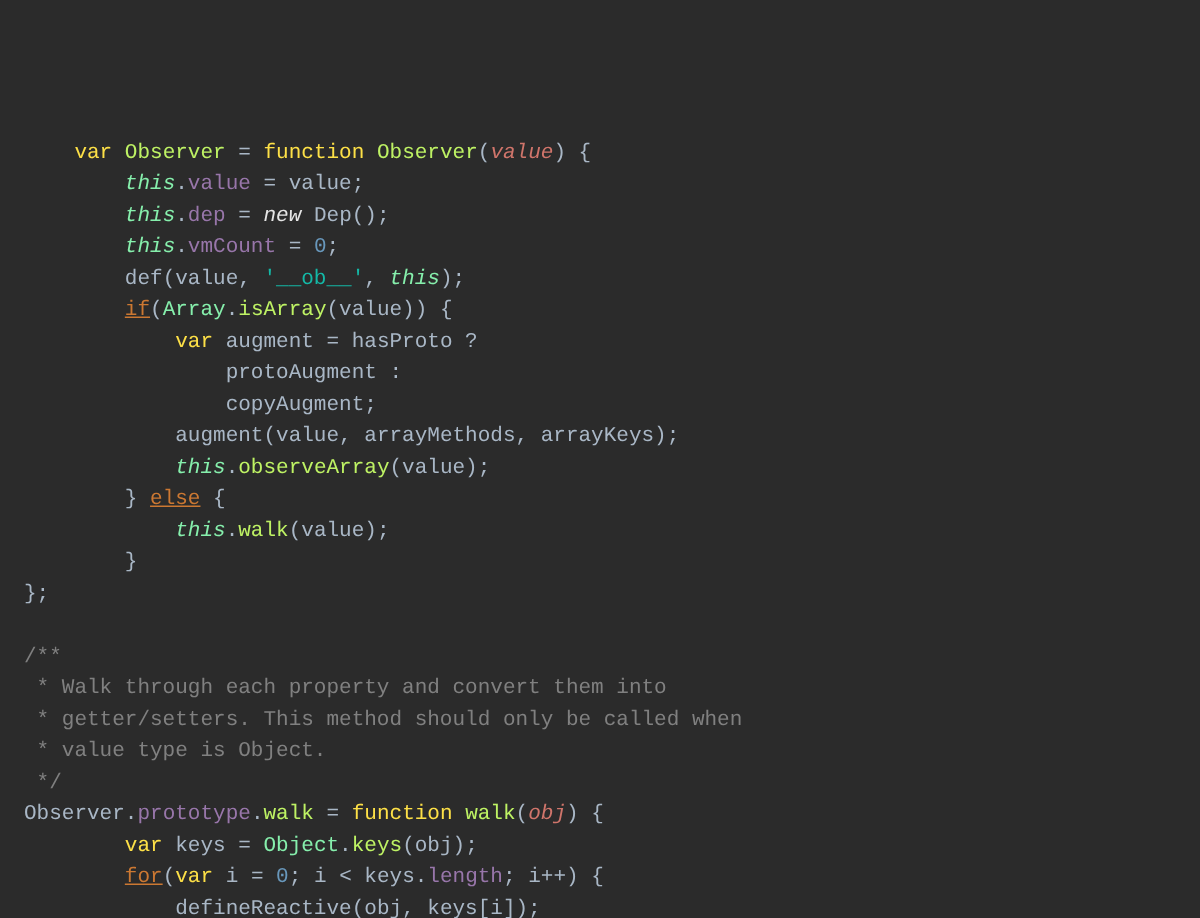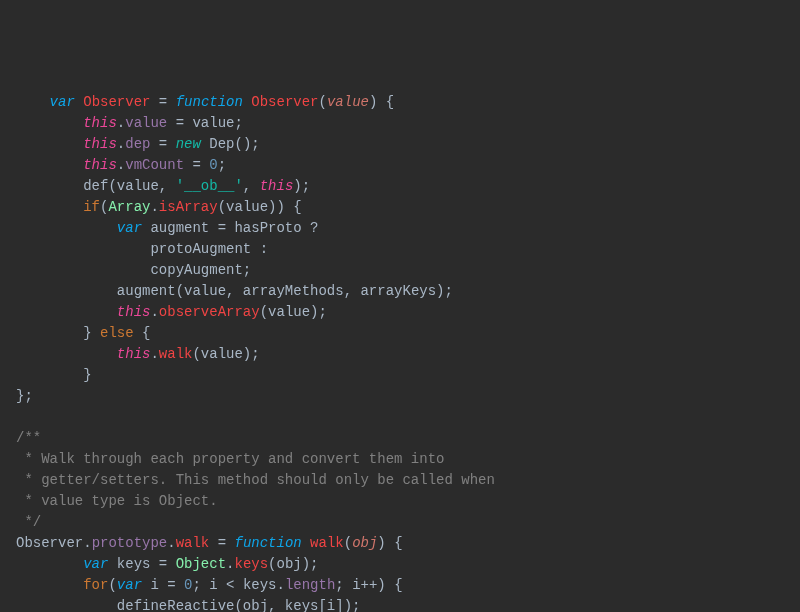--- a/index.html
+++ b/index.html
@@ -9,30 +9,30 @@
       font-size: 14px;
       line-height: 1.5;
       color: #a9b7c6;
       padding: 8px 16px;
       white-space: pre;
       overflow: hidden;
       width: 800px;
       height: 612px;
     }
     .code-line { display: block; }
-    .keyword { color: #0ea5e9; font-style: italic; }
-    .keyword-plain { color: #cc7832; }
-    .func-name { color: #ef4444; }
+    .keyword { color: #fde047; }
+    .keyword-plain { color: #cc7832; text-decoration: underline; }
+    .func-name { color: #bef264; }
     .param { color: #d0756b; font-style: italic; }
-    .this-kw { color: #ec4899; font-style: italic; }
+    .this-kw { color: #86efac; font-style: italic; }
     .prop { color: #9876aa; }
     .number { color: #6897bb; }
     .string { color: #14b8a6; }
     .comment { color: #808080; }
-    .new-kw { color: #14b8a6; font-style: italic; }
+    .new-kw { color: #e5e5e5; font-style: italic; }
     .global { color: #86efac; }
     .punct { color: #a9b7c6; }
   </style>
 </head>
 <body>
 
 
 
 <div id="code-container"><div class="code-line"><span>    </span><span class="keyword">var</span><span class="punct"> </span><span class="func-name">Observer</span><span class="punct"> = </span><span class="keyword">function</span><span class="punct"> </span><span class="func-name">Observer</span><span class="punct">(</span><span class="param">value</span><span class="punct">) {</span></div><div class="code-line"><span>        </span><span class="this-kw">this</span><span class="punct">.</span><span class="prop">value</span><span class="punct"> = value;</span></div><div class="code-line"><span>        </span><span class="this-kw">this</span><span class="punct">.</span><span class="prop">dep</span><span class="punct"> = </span><span class="new-kw">new</span><span class="punct"> Dep();</span></div><div class="code-line"><span>        </span><span class="this-kw">this</span><span class="punct">.</span><span class="prop">vmCount</span><span class="punct"> = </span><span class="number">0</span><span class="punct">;</span></div><div class="code-line"><span>        </span><span class="punct">def(value, </span><span class="string">'__ob__'</span><span class="punct">, </span><span class="this-kw">this</span><span class="punct">);</span></div><div class="code-line"><span>        </span><span class="keyword-plain">if</span><span class="punct">(</span><span class="global">Array</span><span class="punct">.</span><span class="func-name">isArray</span><span class="punct">(value)) {</span></div><div class="code-line"><span>            </span><span class="keyword">var</span><span class="punct"> augment = hasProto ?</span></div><div class="code-line"><span>                </span><span class="punct">protoAugment :</span></div><div class="code-line"><span>                </span><span class="punct">copyAugment;</span></div><div class="code-line"><span>            </span><span class="punct">augment(value, arrayMethods, arrayKeys);</span></div><div class="code-line"><span>            </span><span class="this-kw">this</span><span class="punct">.</span><span class="func-name">observeArray</span><span class="punct">(value);</span></div><div class="code-line"><span>        </span><span class="punct">} </span><span class="keyword-plain">else</span><span class="punct"> {</span></div><div class="code-line"><span>            </span><span class="this-kw">this</span><span class="punct">.</span><span class="func-name">walk</span><span class="punct">(value);</span></div><div class="code-line"><span>        </span><span class="punct">}</span></div><div class="code-line"><span class="punct">};</span></div><div class="code-line">&nbsp;</div><div class="code-line"><span class="comment">/**</span></div><div class="code-line"><span class="comment"> * Walk through each property and convert them into</span></div><div class="code-line"><span class="comment"> * getter/setters. This method should only be called when</span></div><div class="code-line"><span class="comment"> * value type is Object.</span></div><div class="code-line"><span class="comment"> */</span></div><div class="code-line"><span class="punct">Observer.</span><span class="prop">prototype</span><span class="punct">.</span><span class="func-name">walk</span><span class="punct"> = </span><span class="keyword">function</span><span class="punct"> </span><span class="func-name">walk</span><span class="punct">(</span><span class="param">obj</span><span class="punct">) {</span></div><div class="code-line"><span>        </span><span class="keyword">var</span><span class="punct"> keys = </span><span class="global">Object</span><span class="punct">.</span><span class="func-name">keys</span><span class="punct">(obj);</span></div><div class="code-line"><span>        </span><span class="keyword-plain">for</span><span class="punct">(</span><span class="keyword">var</span><span class="punct"> i = </span><span class="number">0</span><span class="punct">; i &lt; keys.</span><span class="prop">length</span><span class="punct">; i++) {</span></div><div class="code-line"><span>            </span><span class="punct">defineReactive(obj, keys[i]);</span></div></div>
 

